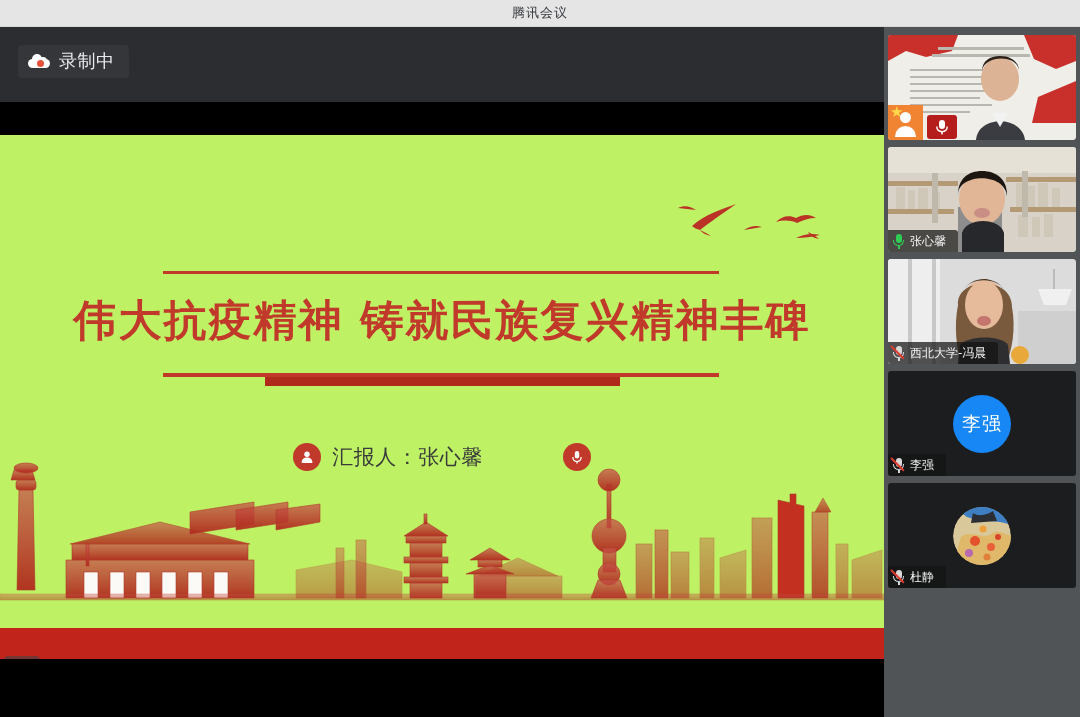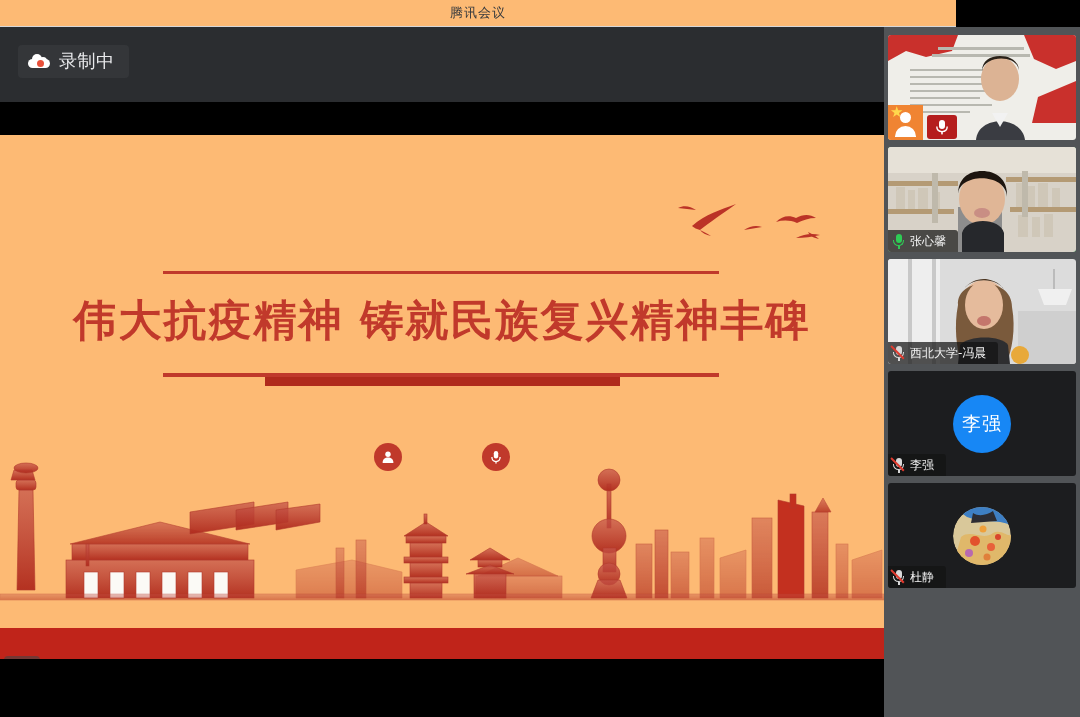--- a/index.html
+++ b/index.html
@@ -4,22 +4,22 @@
 <style>
   * { margin:0; padding:0; box-sizing:border-box; }
   html,body {
     width:1080px; height:717px; overflow:hidden;
     background:#000;
     font-family:"Liberation Sans","DejaVu Sans",sans-serif;
   }
 
   
   .titlebar{
-    position:absolute; left:0; top:0; width:956px; height:27px;
-    background:#fdba74; border-bottom:1px solid #d8d8d8;
+    position:absolute; left:0; top:0; width:1080px; height:27px;
+    background:#e5e5e5; border-bottom:1px solid #d8d8d8;
     display:flex; align-items:center; justify-content:center;
   }
   .titlebar .tt{
     font-size:13px; color:#34383d; letter-spacing:1px;
     font-family:"DejaVu Sans","Liberation Sans",sans-serif;
   }
 
   
   .stage{
     position:absolute; left:0; top:27px; width:884px; height:690px;
@@ -50,21 +50,21 @@
     background:#e8503a; border-radius:50%; }
 
   
   .letterbox-top{
     position:absolute; left:0; top:75px; width:884px; height:33px; background:#000;
   }
 
   
   .slide{
     position:absolute; left:0; top:108px; width:884px; height:524px;
-    background:#fdba74; overflow:hidden;
+    background:#bef264; overflow:hidden;
   }
 
   .birds{ position:absolute; left:670px; top:55px; width:190px; height:60px; }
 
   .rule-top{
     position:absolute; left:163px; top:136px; width:556px; height:3px;
     background:#c0392b;
   }
   .slide-title{
     position:absolute; left:0; top:160px; width:884px;
@@ -213,20 +213,21 @@
     <div class="rule-bot-thick"></div>
 
     <div class="meta-row">
       <div class="meta-item">
         <span class="badge-ico">
           <svg width="16" height="16" viewBox="0 0 16 16">
               <circle cx="8" cy="5.2" r="2.7" fill="#fff"></circle>
               <path d="M2.6 14 C2.6 10.2,5 8.6,8 8.6 C11 8.6,13.4 10.2,13.4 14 Z" fill="#fff"></path>
             </svg>
         </span>
+        <span class="txt">汇报人：张心馨</span>
       </div>
       <div class="meta-item">
         <span class="badge-ico">
           <svg width="16" height="16" viewBox="0 0 16 16">
               <rect x="5.8" y="2" width="4.4" height="7.4" rx="2.2" fill="#fff"></rect>
               <path d="M3.9 8.1 C3.9 11.3,5.7 12.6,8 12.6 C10.3 12.6,12.1 11.3,12.1 8.1" stroke="#fff" stroke-width="1.3" fill="none"></path>
               <rect x="7.4" y="12.4" width="1.2" height="2.2" fill="#fff"></rect>
             </svg>
         </span>
       </div>

